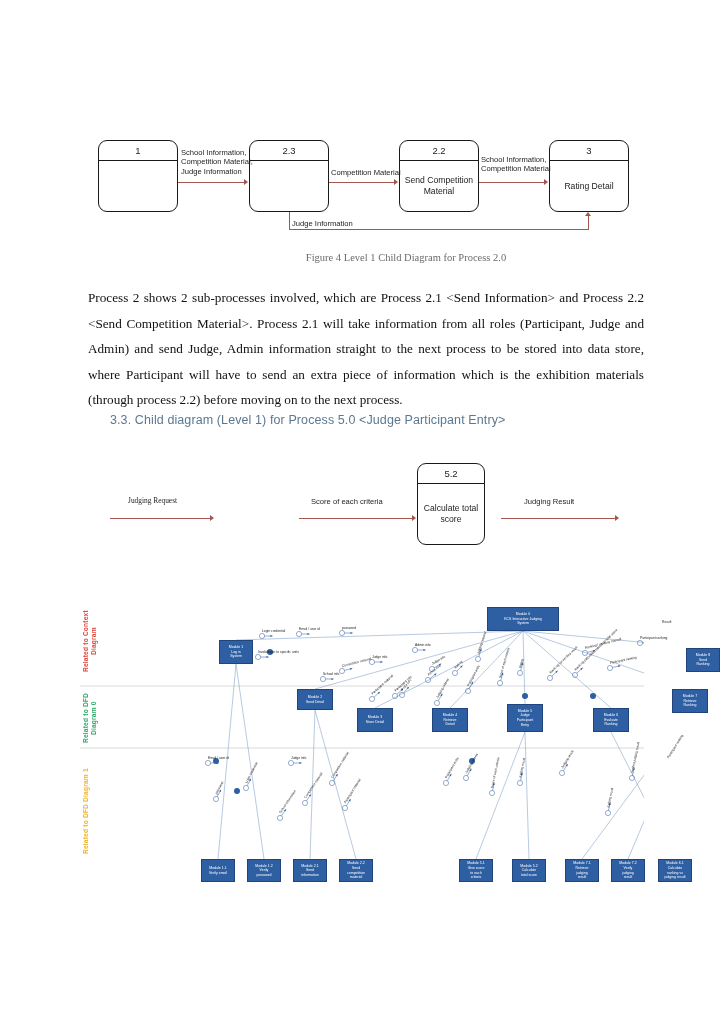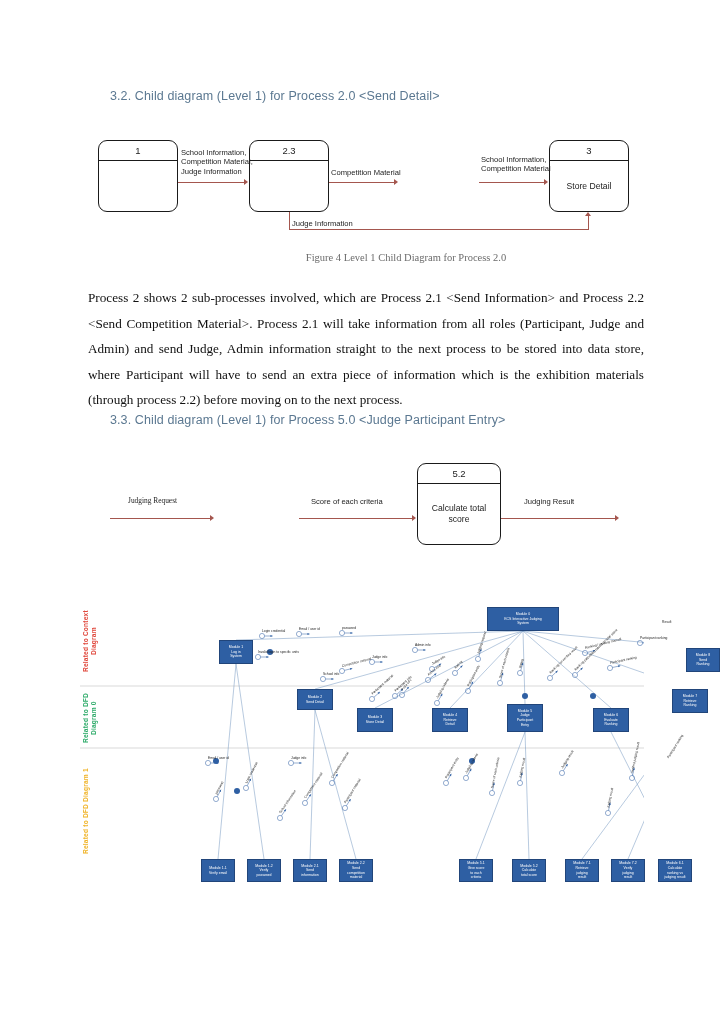--- a/index.html
+++ b/index.html
@@ -144,36 +144,40 @@
     color:#1d1d1d;
     white-space:nowrap;
     transform-origin:left center;
   }
 </style>
 </head>
 <body>
 
 <div class="page">
 
-  <div class="heading" id="h32">3.2. Child diagram (Level 1) for Process 2.0 &lt;Send Detail&gt;</div>
 
   <div class="dfd" id="fig4" style="left:0;top:0;width:724px;height:250px;">
 
     <div class="proc" style="left:98px;top:140px;width:80px;height:72px;">
       <div class="pnum">1</div>
     </div>
 
     <div class="proc" style="left:249px;top:140px;width:80px;height:72px;">
       <div class="pnum">2.3</div>
     </div>
 
+    <div class="proc" style="left:399px;top:140px;width:80px;height:72px;">
+      <div class="pnum">2.2</div>
+      <div class="pbody">Send Competition
+Material</div>
+    </div>
 
     <div class="proc" style="left:549px;top:140px;width:80px;height:72px;">
       <div class="pnum">3</div>
-      <div class="pbody">Store Detail</div>
+      <div class="pbody">Rating Detail</div>
     </div>
 
     <div class="hline" style="left:178px;top:182px;width:67px;"></div>
     <div class="arrowr" style="left:244px;top:179px;"></div>
     <div class="flowlabel" style="left:181px;top:148px;width:80px;">School Information,
 Competition Material,
 Judge Information</div>
 
     <div class="hline" style="left:329px;top:182px;width:66px;"></div>
     <div class="arrowr" style="left:394px;top:179px;"></div>
@@ -193,21 +197,21 @@
 
   <div class="caption" id="cap4">Figure 4 Level 1 Child Diagram for Process 2.0</div>
 
   <p class="para">Process 2 shows 2 sub-processes involved, which are Process 2.1 &lt;Send Information&gt; and Process 2.2 &lt;Send Competition Material&gt;. Process 2.1 will take information from all roles (Participant, Judge and Admin) and send Judge, Admin information straight to the next process to be stored into data store, where Participant will have to send an extra piece of information which is the exhibition materials (through process 2.2) before moving on to the next process.</p>
 
   <div class="heading" id="h33">3.3. Child diagram (Level 1) for Process 5.0 &lt;Judge Participant Entry&gt;</div>
 
   <div class="dfd" id="fig5" style="left:0;top:0;width:724px;height:560px;">
 
 
-    <div class="proc" style="left:417px;top:463px;width:84px;height:82px;">
+    <div class="proc" style="left:417px;top:463px;width:68px;height:82px;">
       <div class="pnum">5.2</div>
       <div class="pbody">Calculate total
 score</div>
     </div>
 
     <div class="hline" style="left:110px;top:518px;width:101px;"></div>
     <div class="arrowr" style="left:210px;top:515px;"></div>
     <div class="flowlabel serif" style="left:128px;top:496px;">Judging Request</div>
 
     <div class="hline" style="left:299px;top:518px;width:114px;"></div>

